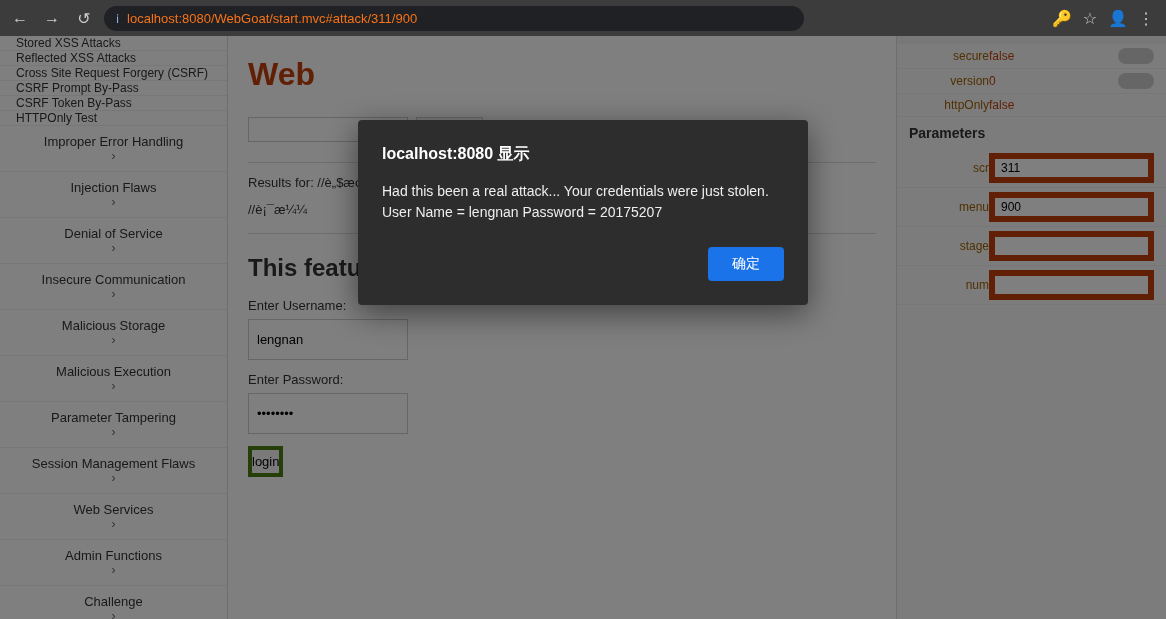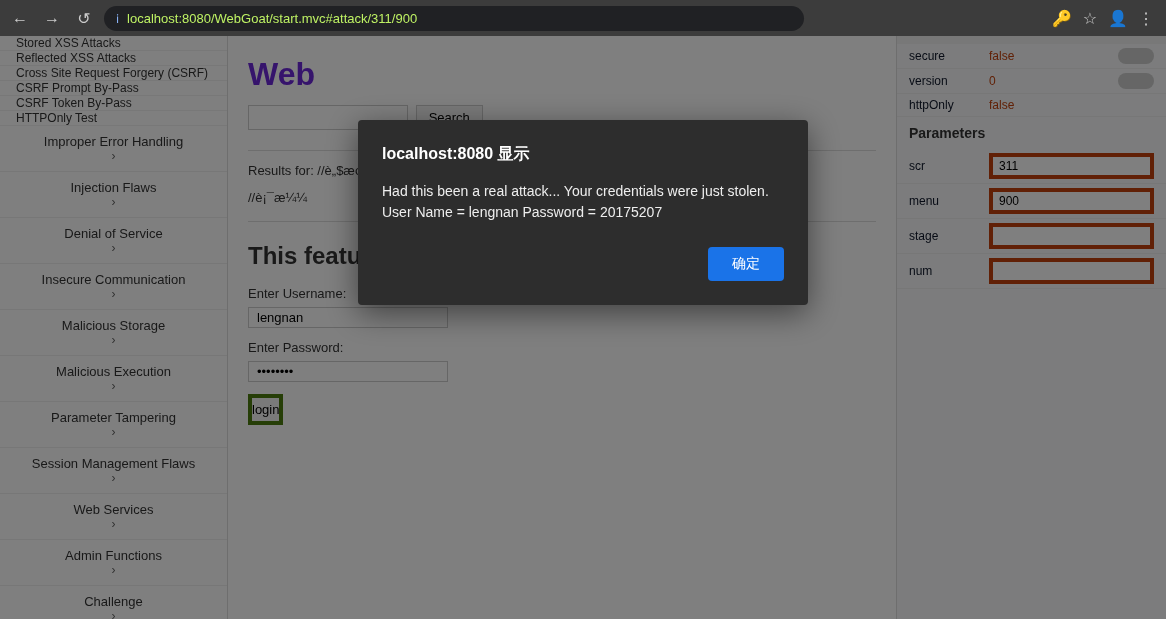--- a/index.html
+++ b/index.html
@@ -25,21 +25,21 @@
       flex: 1;
       display: flex;
       align-items: center;
       background: #202124;
       border-radius: 20px;
       padding: 4px 12px;
       gap: 8px;
       max-width: 700px;
     }
     .address-bar-icon { color: #8ab4f8; font-size: 12px; }
-    .address-bar-text { color: #bef264; font-size: 13px; flex: 1; }
+    .address-bar-text { color: #f97316; font-size: 13px; flex: 1; }
     .browser-actions { display: flex; gap: 4px; margin-left: auto; }
     .browser-action-btn { width: 24px; height: 24px; background: none; border: none; color: #ccc; font-size: 16px; cursor: pointer; display: flex; align-items: center; justify-content: center; border-radius: 50%; }
 
     
     .app-container {
       display: flex;
       height: calc(619px - 36px);
       width: 1166px;
     }
 
@@ -88,22 +88,22 @@
       flex-shrink: 0;
     }
 
     
     .main-content {
       padding: 20px;
     }
     .page-title {
       font-size: 32px;
       font-weight: bold;
-      color: #6d28d9;
-      margin-bottom: 12px;
+      color: #c2410c;
+      margin-bottom: 24px;
     }
     .search-container {
       margin-bottom: 20px;
     }
     .search-input {
       border: 1px solid #ccc;
       padding: 4px 8px;
       font-size: 13px;
       width: 160px;
     }
@@ -133,65 +133,66 @@
     }
     .form-label {
       display: block;
       margin-bottom: 6px;
       font-size: 13px;
       color: #333;
     }
     .form-input {
       display: block;
       border: 1px solid #ccc;
-      padding: 2px 8px;
-      font-size: 13px;
-      width: 200px;
+      padding: 12px 8px;
+      font-size: 13px;
+      width: 160px;
       margin-bottom: 12px;
     }
     .login-btn {
       border: 4px solid #4d7c0f;
       background: #f5f5f5;
       padding: 4px 0;
       font-size: 13px;
       cursor: pointer;
     }
 
     
     .panel-row {
       display: flex;
       align-items: center;
       padding: 4px 12px;
       font-size: 12px;
       border-bottom: 1px solid #eee;
     }
     .panel-label {
-      color: #0f172a;
+      color: #a16207;
       width: 80px;
       flex-shrink: 0;
+      text-align: right;
     }
     .panel-value {
       color: #c2410c;
       flex: 1;
     }
     .panel-toggle {
       width: 36px;
       height: 16px;
       background: #ccc;
       border-radius: 8px;
       position: relative;
     }
     .panel-section-title {
       font-size: 14px;
       font-weight: bold;
       padding: 8px 12px;
       color: #333;
     }
     .panel-input {
-      border: 4px solid #c2410c;
+      border: 6px solid #c2410c;
       padding: 2px 6px;
       font-size: 12px;
       flex: 1;
       min-width: 0;
     }
     .panel-scrollbar-top {
       height: 8px;
       background: #f0f0f0;
     }
 

